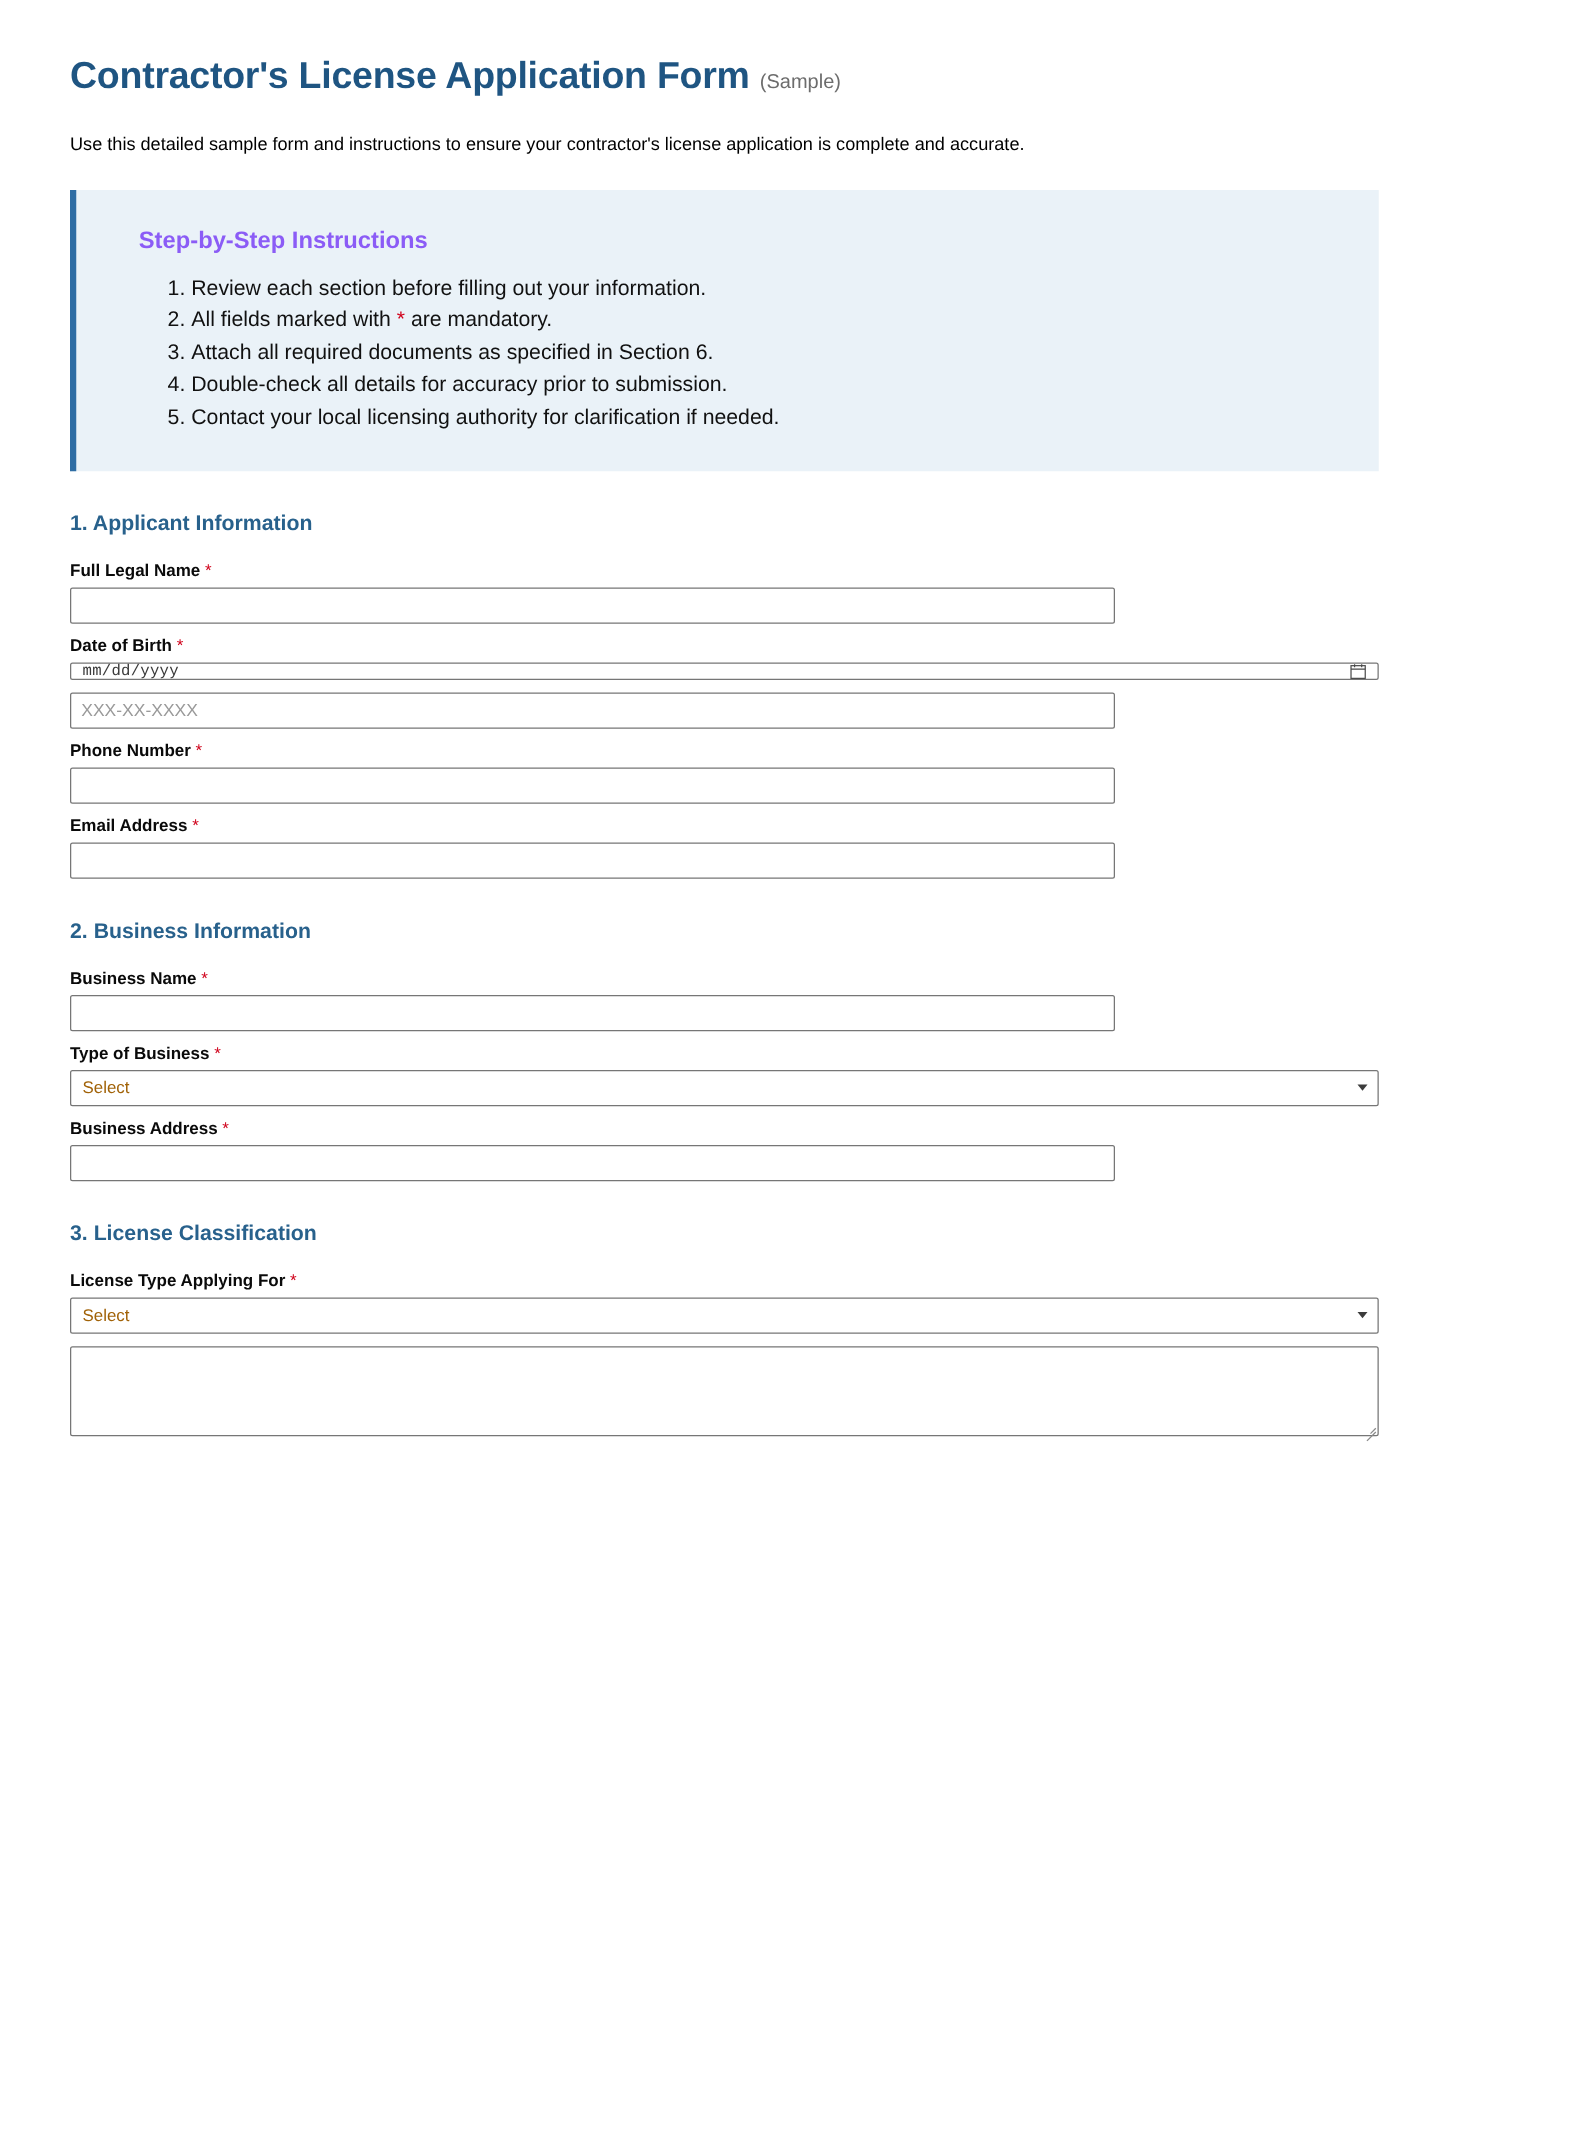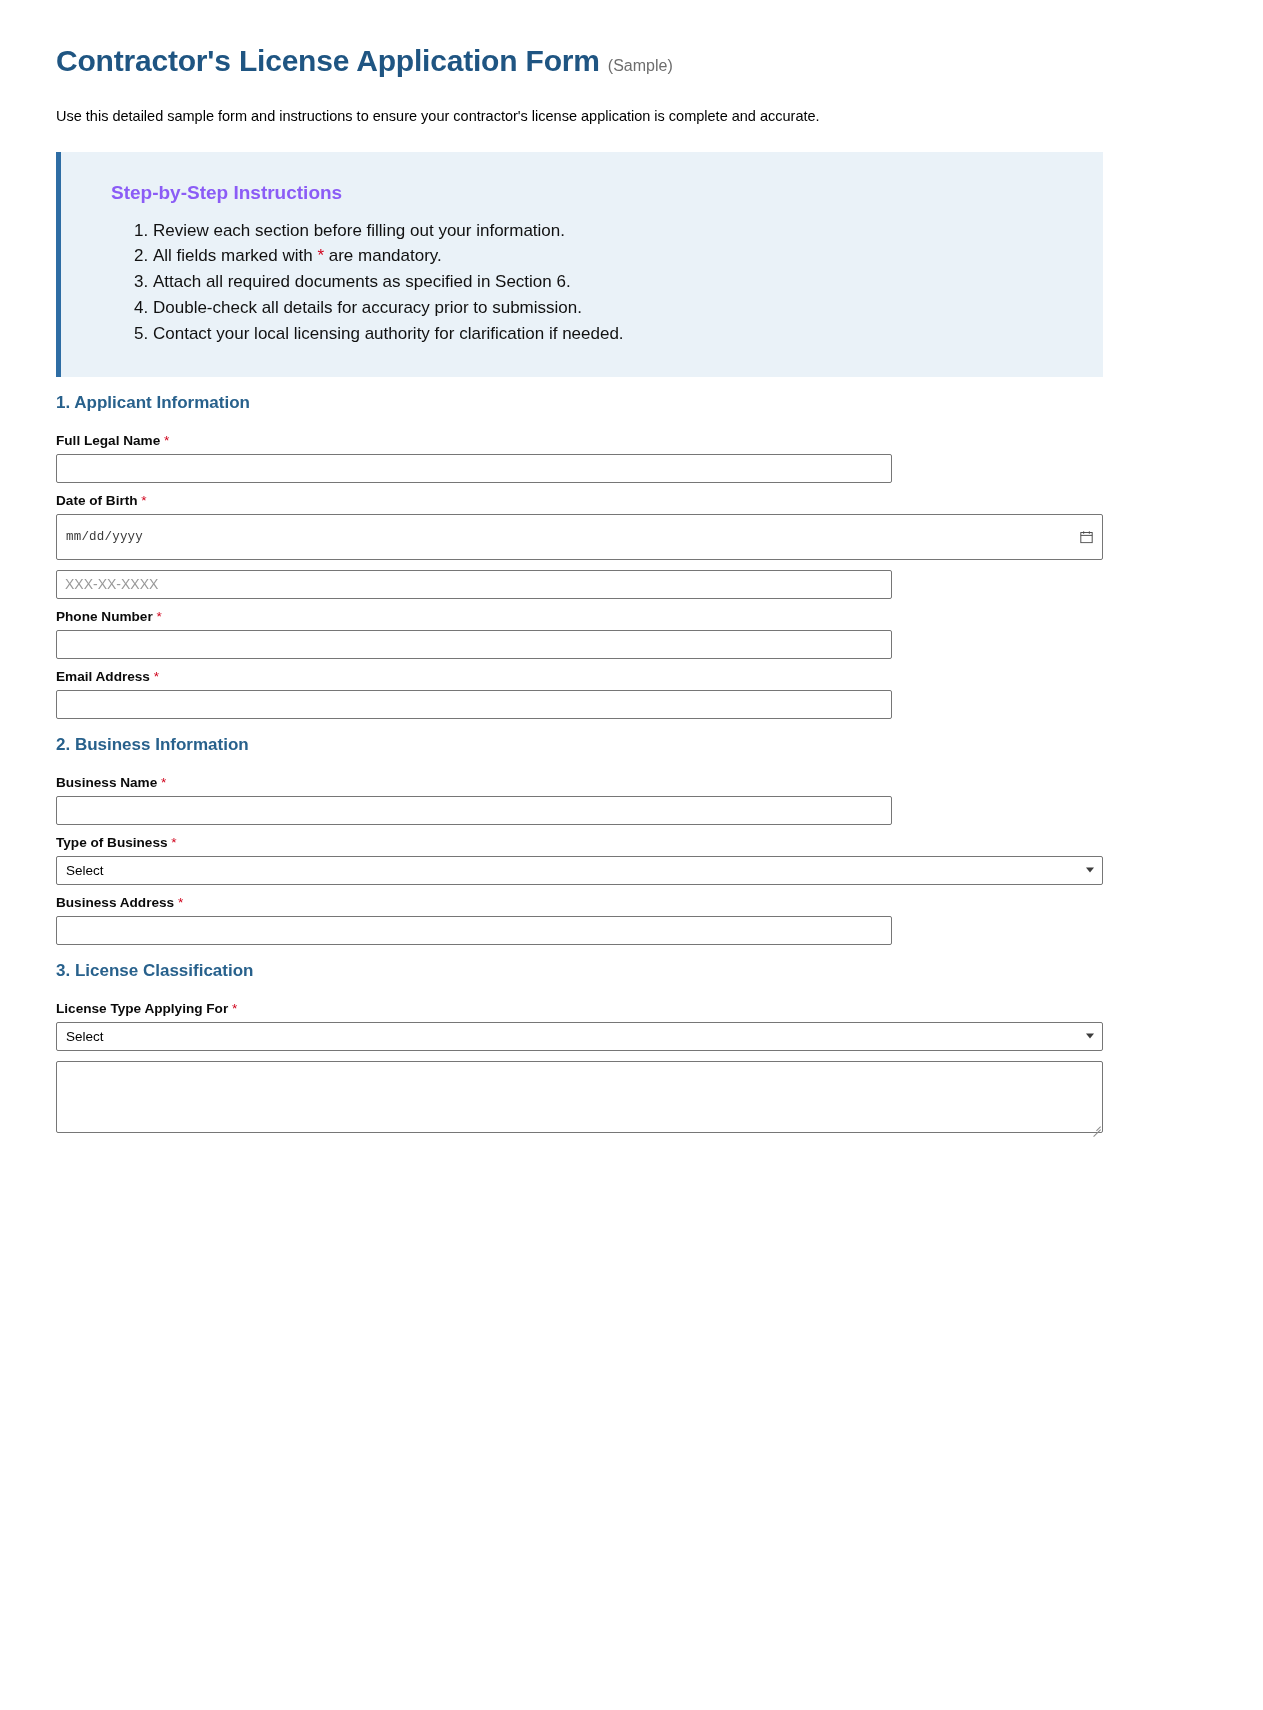--- a/index.html
+++ b/index.html
@@ -65,21 +65,21 @@
     font-size: 17px;
     line-height: 1.52;
     color: #111111;
   }
   .req {
     color: #d0021b;
     font-weight: normal;
   }
   
   .section {
-    margin-top: 16px;
+    margin-top: 32px;
   }
   .section-title {
     margin: 0 0 20px 0;
     font-size: 17px;
     font-weight: bold;
     color: #28618c;
   }
   .field {
     margin-bottom: 10px;
   }
@@ -105,21 +105,21 @@
     outline: none;
   }
   .control::placeholder {
     color: #9a9a9a;
   }
   .control-date {
     position: relative;
     display: block;
     width: 1047px;
     box-sizing: border-box;
-    height: 46px;
+    height: 14px;
     border: 1px solid #767676;
     border-radius: 2px;
     background: #ffffff;
   }
   .date-text {
     position: absolute;
     left: 9px;
     top: 50%;
     transform: translateY(-50%);
     font-family: "Liberation Mono", monospace;
@@ -145,21 +145,21 @@
     border: 1px solid #767676;
     border-radius: 2px;
     background: #ffffff;
   }
   .select-value {
     position: absolute;
     left: 9px;
     top: 50%;
     transform: translateY(-50%);
     font-size: 13.5px;
-    color: #000000;
+    color: #a16207;
   }
   .select-arrow {
     position: absolute;
     right: 8px;
     top: 50%;
     transform: translateY(-50%);
     width: 0;
     height: 0;
     border-left: 4px solid transparent;
     border-right: 4px solid transparent;

